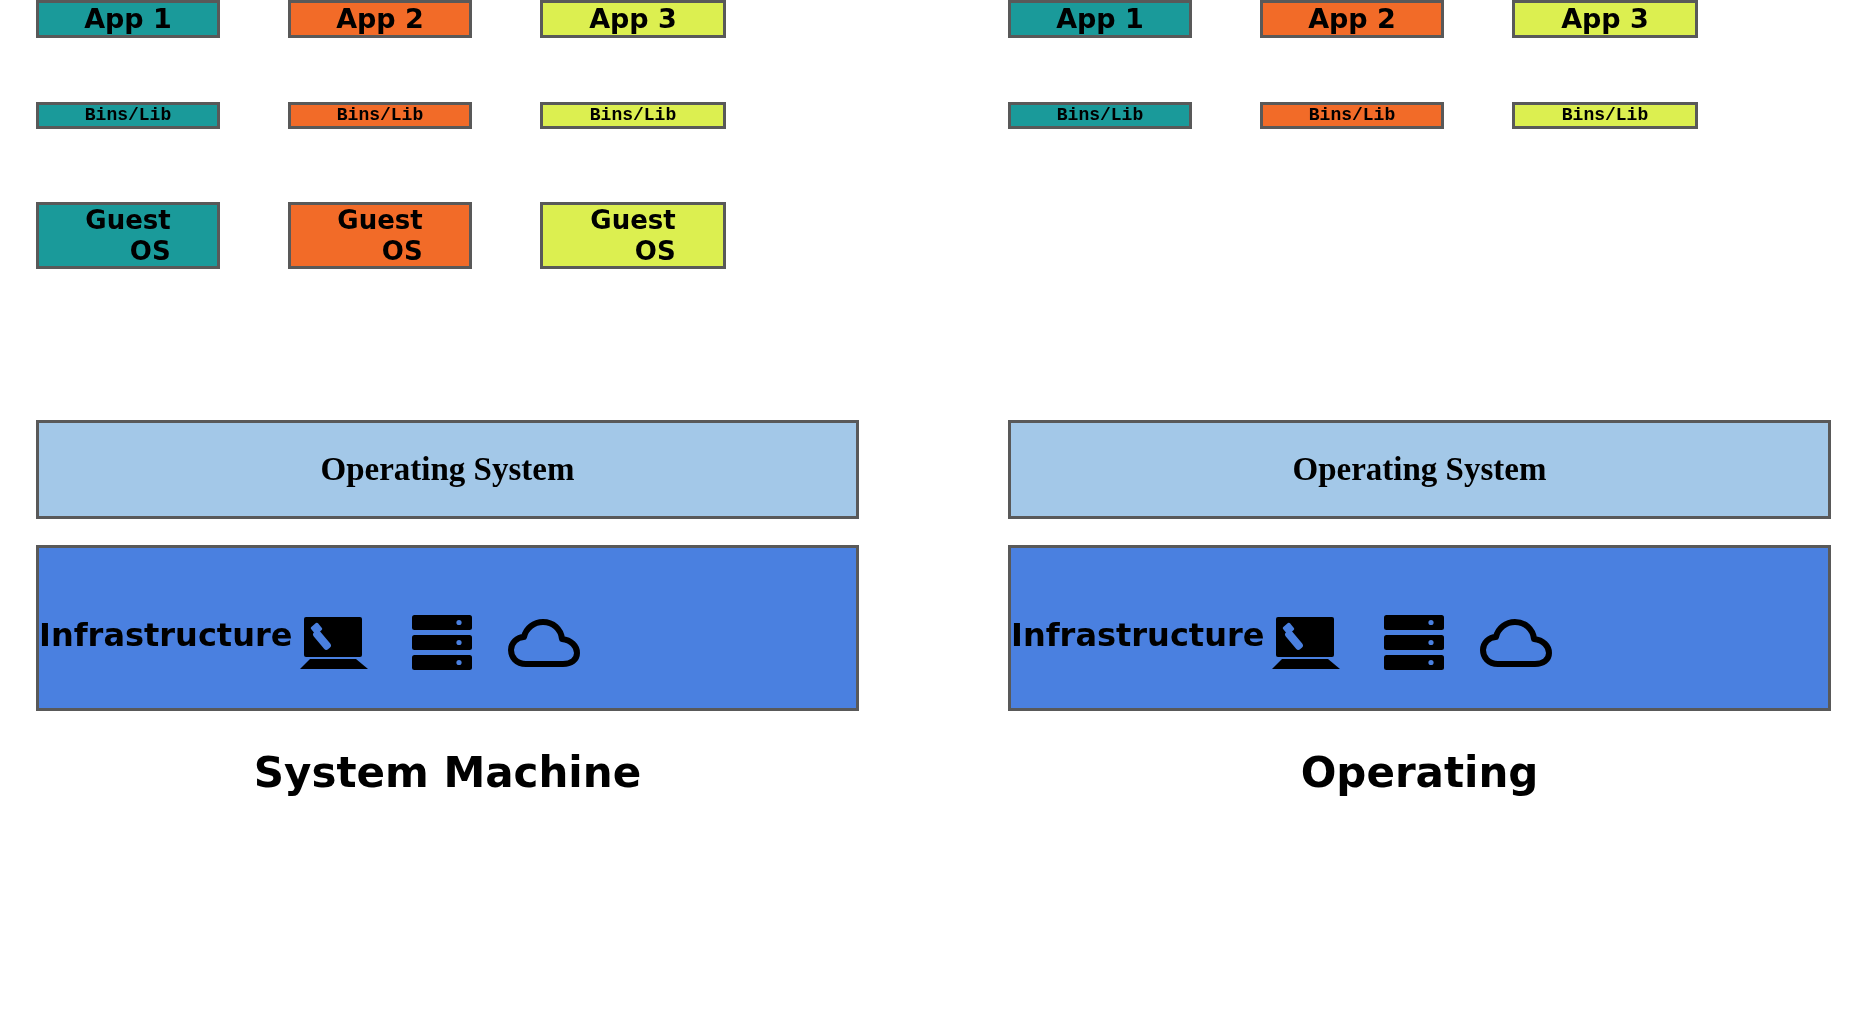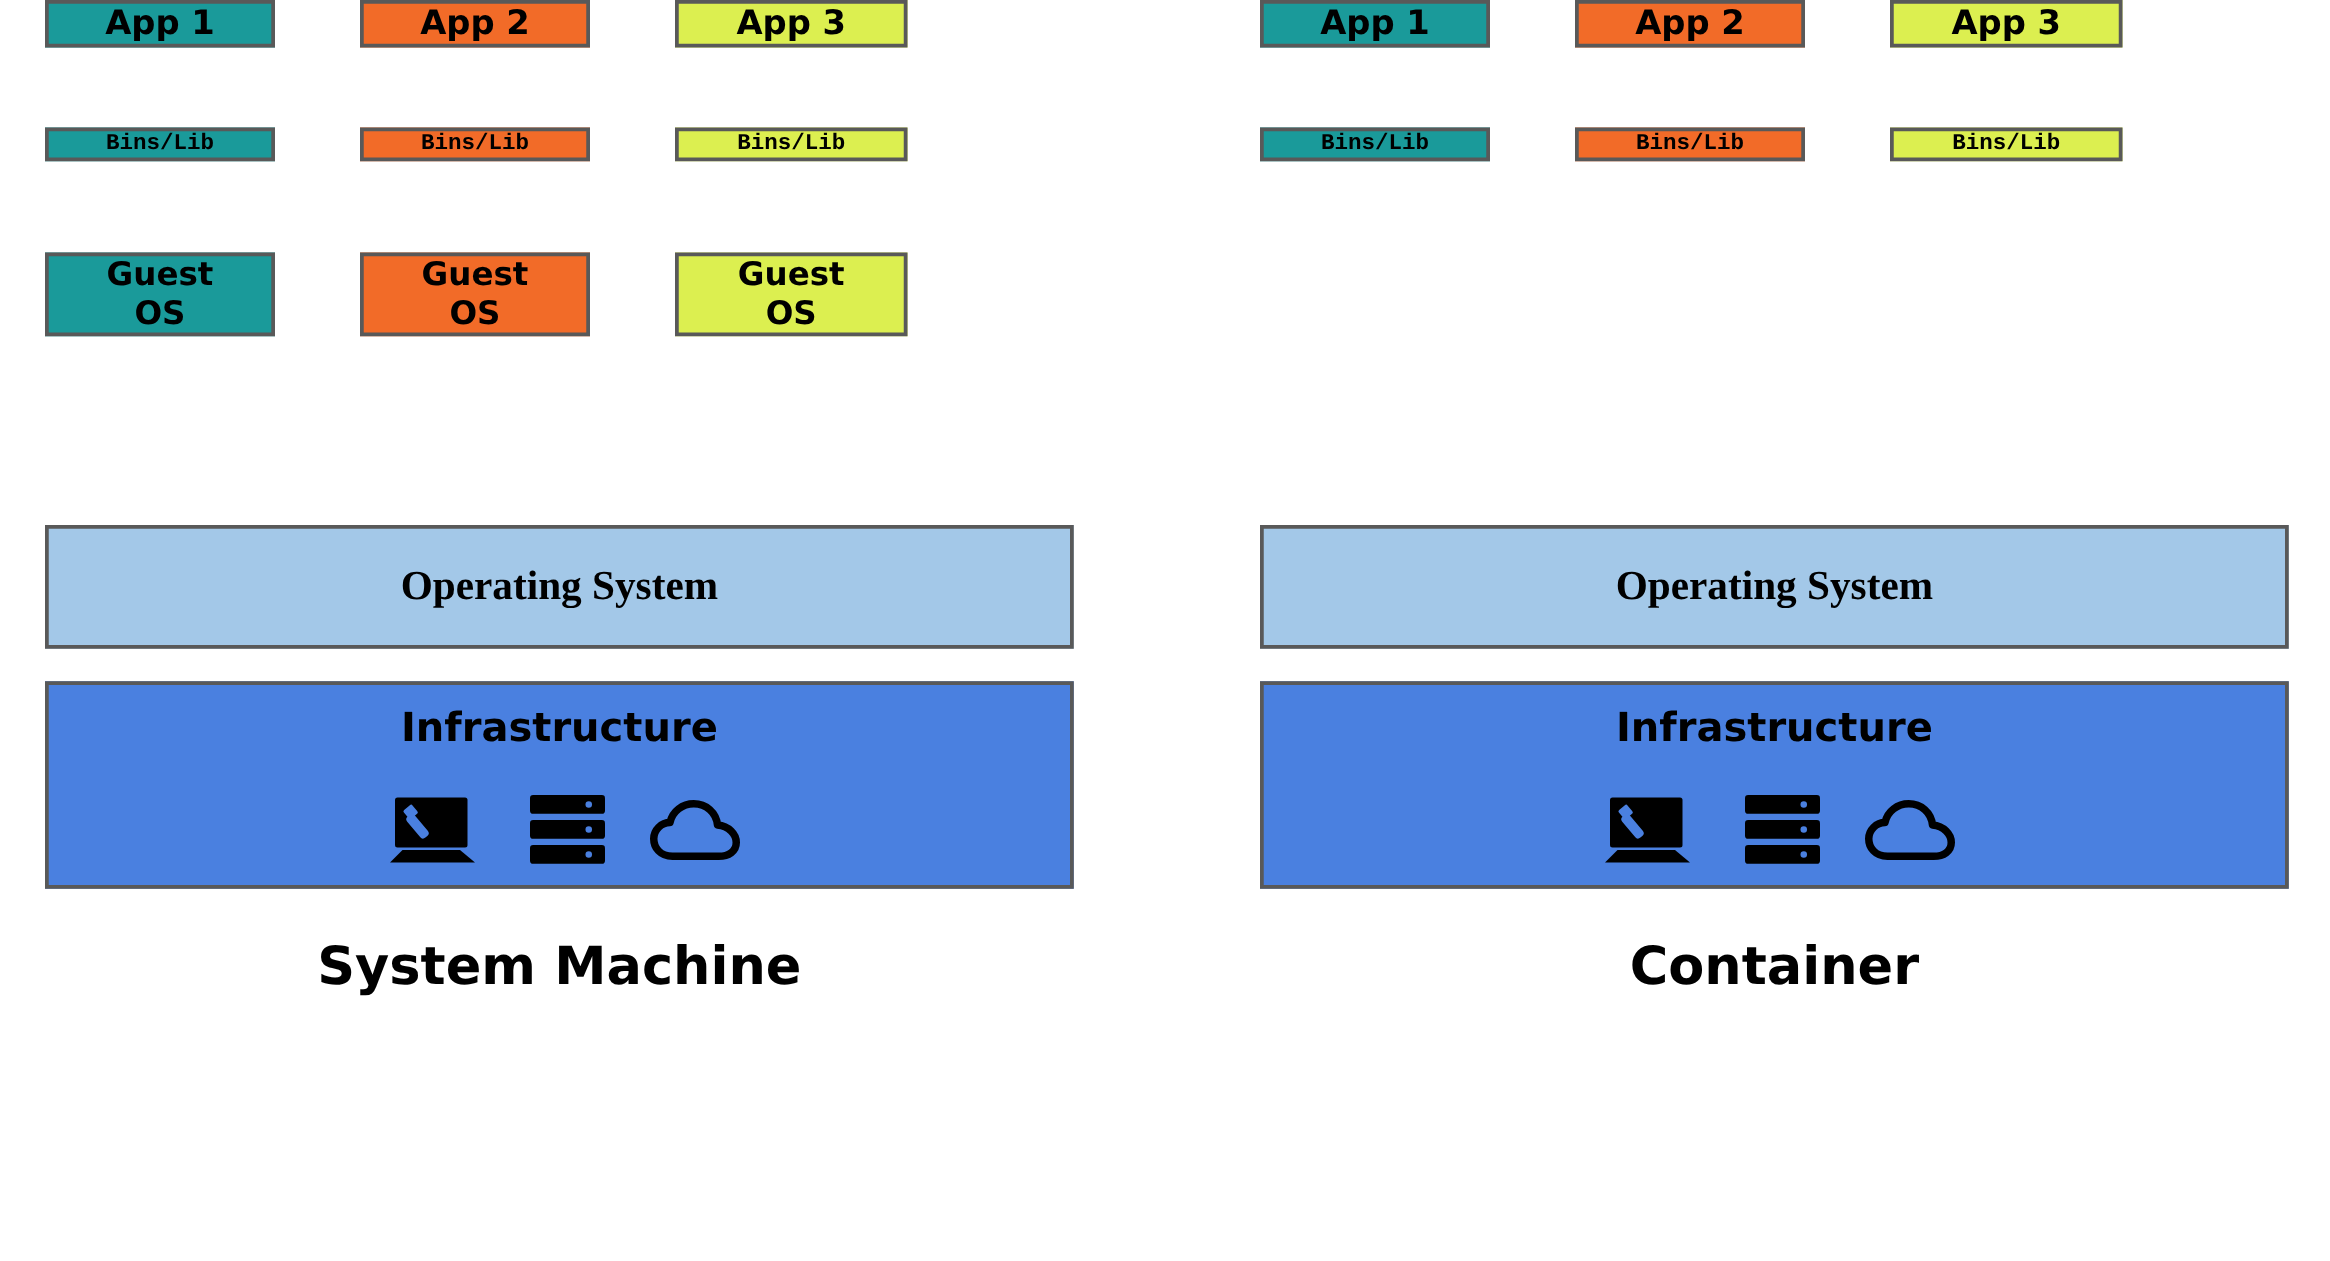--- a/index.html
+++ b/index.html
@@ -18,21 +18,21 @@
   .panel { position: absolute; top: 0; height: 1009px; }
   .panel.left  { left: 36px;   width: 823px; }
   .panel.right { left: 1008px; width: 823px; }
 
   .box {
     position: absolute;
     border: 3px solid #595959;
     display: flex;
     align-items: center;
     justify-content: center;
-    text-align: center;
+    text-align: right;
     color: #000000;
     font-weight: bold;
     line-height: 1.18;
     white-space: pre-line;
   }
 
   
   .row-app   { top: 44px;  height: 102px; }
   .row-bins  { top: 170px; height: 100px; }
   .row-guest { top: 292px; height: 108px; }
@@ -56,21 +56,21 @@
   }
   .row-engine { top: 292px; height: 108px; }
   .row-os     { top: 420px; height: 99px; }
   .row-infra  { top: 545px; height: 166px; }
 
   .row-engine .box-label { font-size: 34px; }
   .row-os .box-label     { font-size: 33px; font-family: Liberation Serif, serif; }
 
   .infra-inner {
     display: flex;
-    flex-direction: column;
+    flex-direction: row;
     align-items: center;
     justify-content: flex-start;
     padding-top: 16px;
     width: 100%;
     height: 100%;
     border-radius: 11px;
   }
   .infra-title { font-size: 32px; font-weight: bold; color: #000; }
   .infra-icons {
     display: flex;
@@ -236,16 +236,16 @@
             <svg width="72" height="50" viewBox="0 0 72 50">
               <path d="M18 46 C8 46 3 39 3 32 C3 25 9 19 16 19
                        C18 10 26 4 35 4 C45 4 53 11 54 21
                        C63 22 69 28 69 35 C69 42 63 46 55 46 Z" fill="none" stroke="#000" stroke-width="6" stroke-linejoin="round"></path>
             </svg>
           </span>
         </div>
       </div>
     </div>
 
-    <div class="caption">Container</div>
+    <div class="caption">Operating</div>
   </div>
 
 </div>
 
 </body></html>

